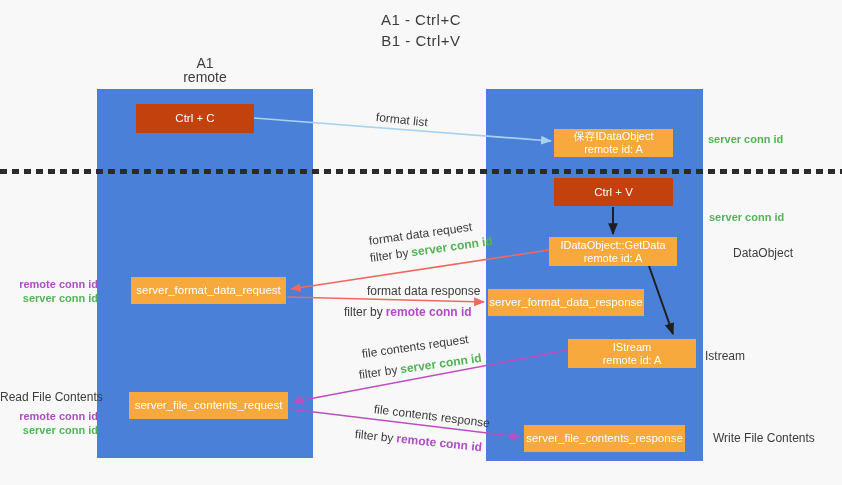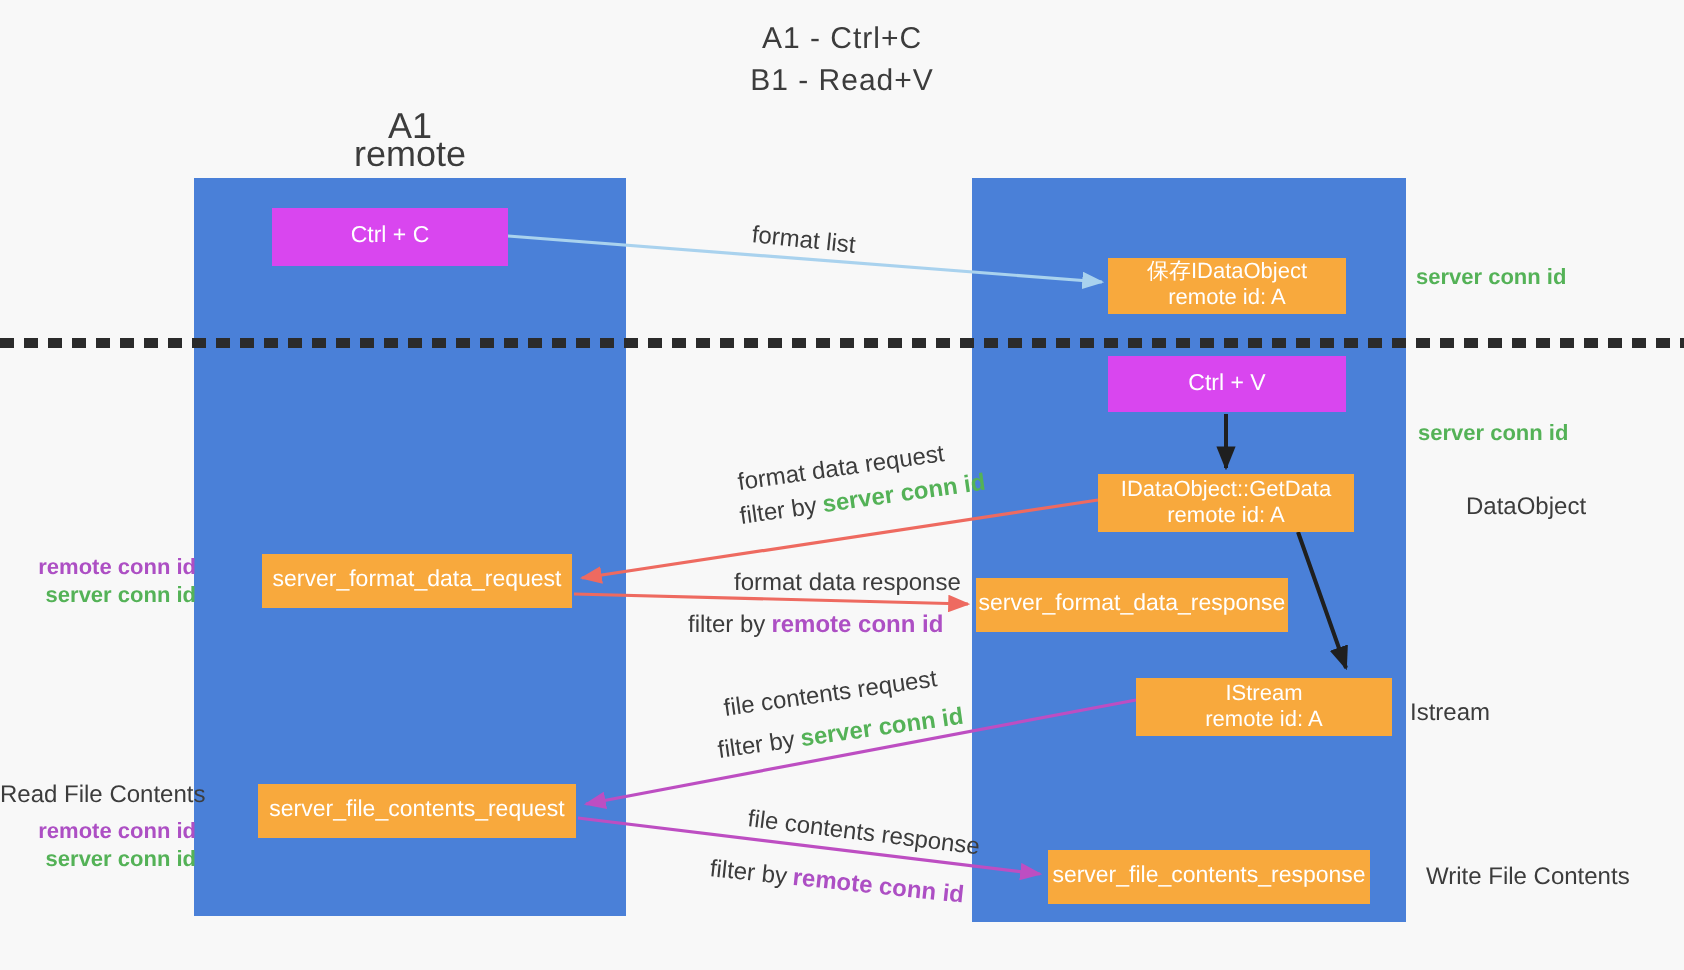--- a/index.html
+++ b/index.html
@@ -1,23 +1,23 @@
 <!DOCTYPE html>
 <html><head>
 <meta charset="utf-8">
 <style>
   html,body{margin:0;padding:0;}
   body{font-family:"Liberation Sans", sans-serif; background:#e9e9e9;}
   .canvas{position:relative; width:842px; height:485px; background:#f8f8f8; overflow:hidden;}
   .abs{position:absolute;}
   .title{left:0; right:0; top:9px; text-align:center; color:#3c3c3c; font-size:15px; line-height:21px; letter-spacing:0.5px;}
   .lane{background:#4a80d8;}
-  .lane-header{text-align:center; color:#3c3c3c; font-size:18px; line-height:14px;}
+  .lane-header{text-align:center; color:#3c3c3c; font-size:14px; line-height:14px;}
   .node{display:flex; flex-direction:column; align-items:center; justify-content:center; color:#ffffff; font-size:11px; line-height:13px; text-align:center; white-space:nowrap;}
-  .node.green{background:#d946ef;}
+  .node.green{background:#c2410c;}
   .node.orange{background:#f8a93d;}
   .node.single{font-size:11.5px;}
   .lbl{color:#3c3c3c; font-size:12px; white-space:nowrap; transform-origin:left center;}
   .lbl .grn{color:#54b257; font-weight:bold; margin-left:3px;}
   .lbl .pur{color:#ad4fc4; font-weight:bold; margin-left:3px;}
   .side{font-size:11px; line-height:13.5px; white-space:nowrap; font-weight:bold;}
   .side .grn{color:#54b257;}
   .side .pur{color:#ad4fc4;}
   .plain{color:#3c3c3c; font-size:12px; white-space:nowrap; font-weight:normal;}
   .dotted{left:0; width:842px; top:169px; height:5px; background:repeating-linear-gradient(to right,#2b2b2b 0 7px,transparent 7px 12px);}
@@ -25,21 +25,21 @@
   .left-col{width:98px; text-align:right;}
   svg.arrows{position:absolute; left:0; top:0; pointer-events:none;}
 </style>
 </head>
 <body>
 
 <div class="canvas">
 
   <div class="abs title">
     <div>A1 - Ctrl+C</div>
-    <div>B1 - Read+V</div>
+    <div>B1 - Ctrl+V</div>
   </div>
 
   <div class="abs lane-header" style="left:97px; top:56px; width:216px;">
     <div>A1</div>
     <div>remote</div>
   </div>
   <div class="abs lane-header" style="left:486px; top:56px; width:217px;">
   </div>
 
   <div class="abs lane" style="left:97px; top:89px; width:216px; height:369px;"></div>

